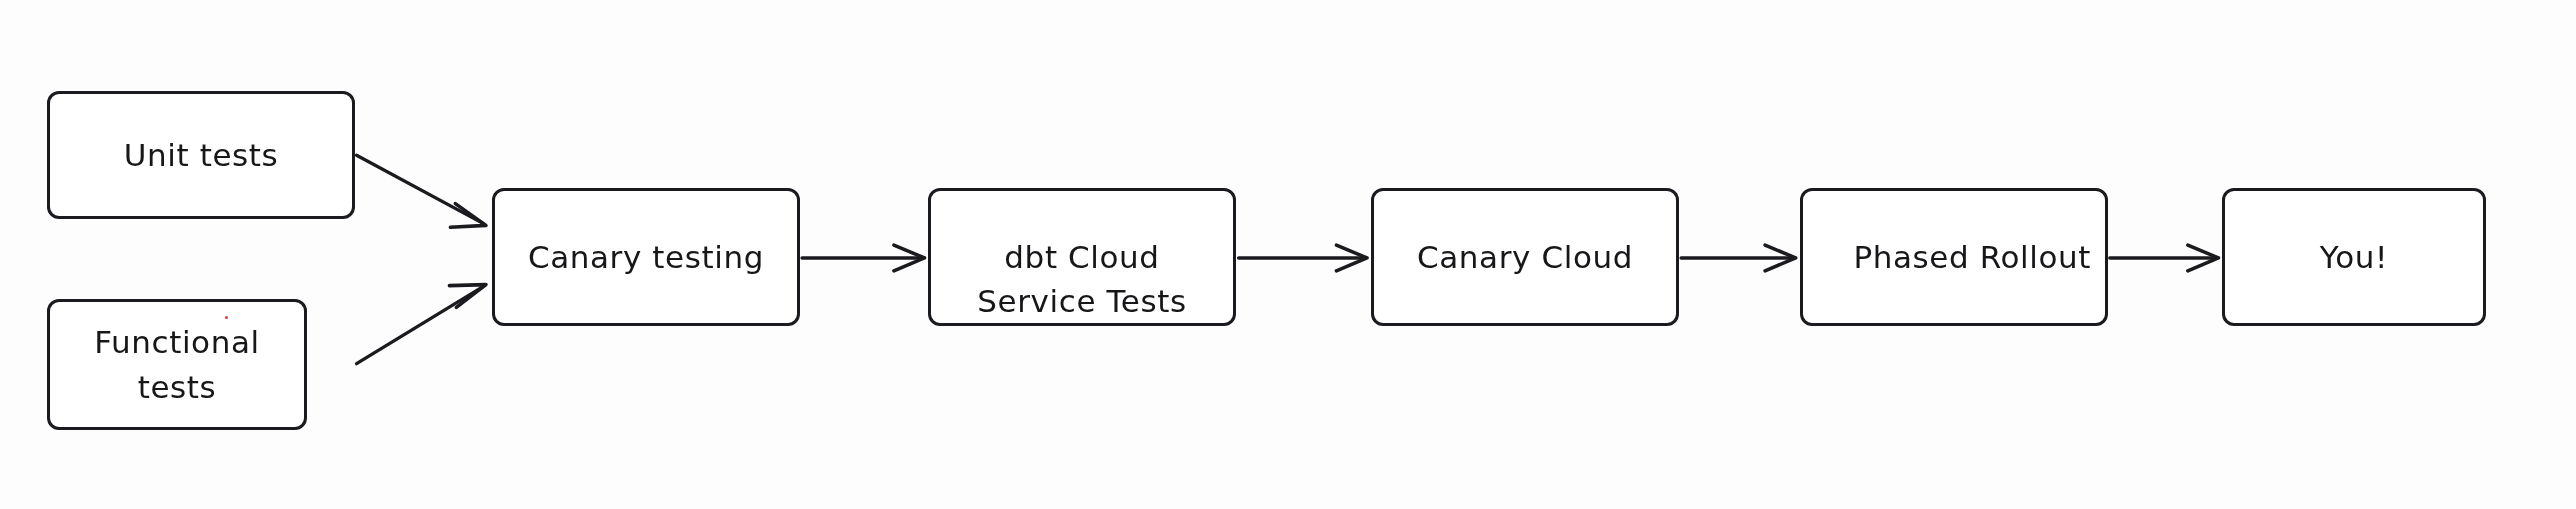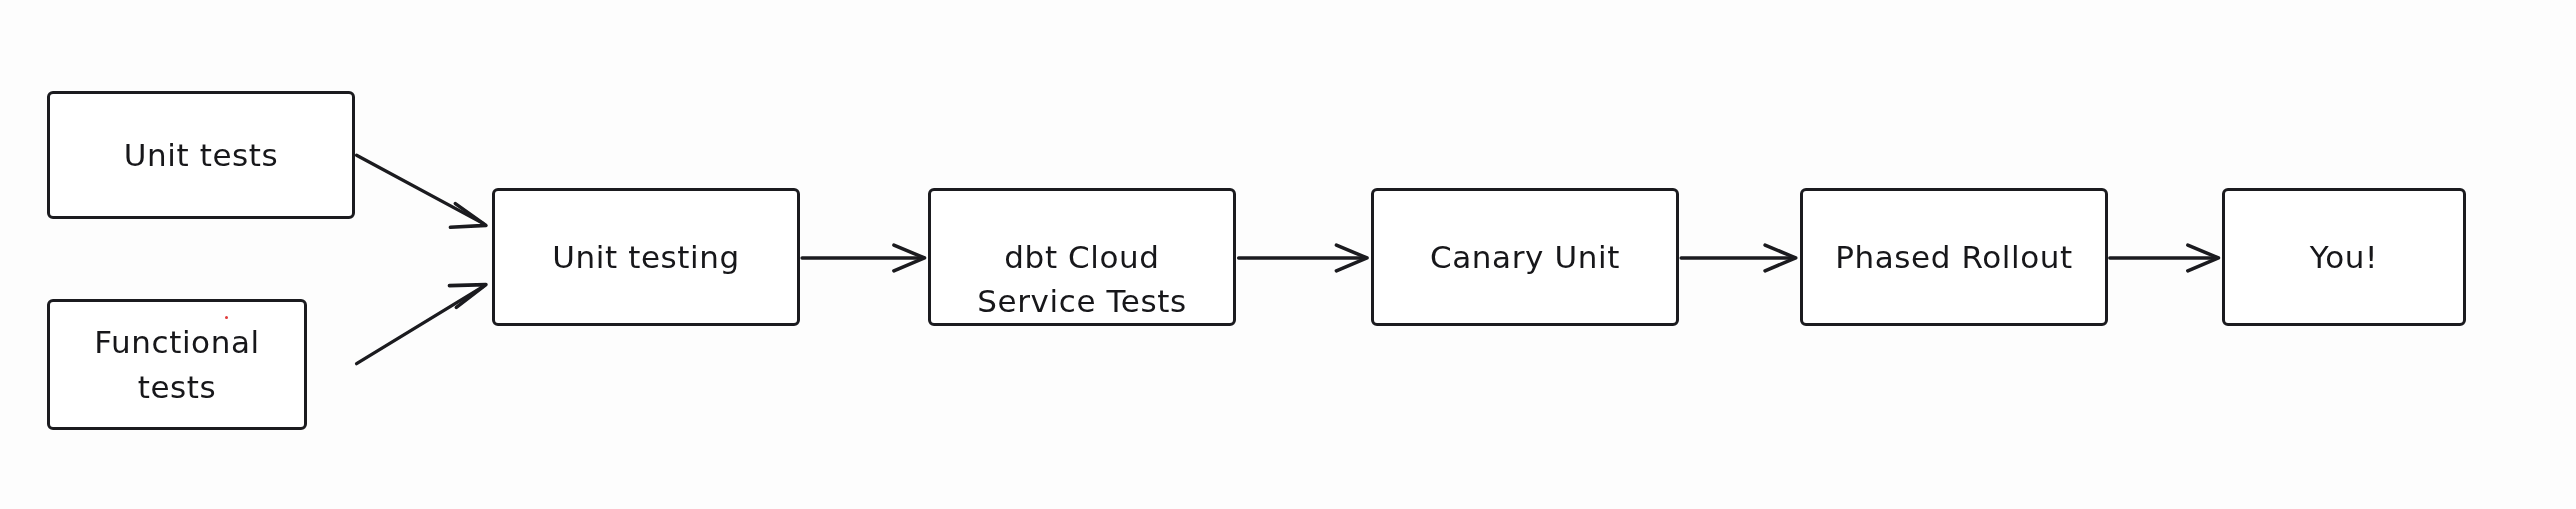--- a/index.html
+++ b/index.html
@@ -24,21 +24,21 @@
     top: 0;
     width: 2576px;
     height: 510px;
     pointer-events: none;
   }
   .node {
     position: absolute;
     box-sizing: border-box;
     background: #ffffff;
     border: 3px solid #1b1b1f;
-    border-radius: 6px;
+    border-radius: 12px;
     display: flex;
     align-items: center;
     justify-content: center;
     text-align: center;
   }
   .node-label {
     font-family: "DejaVu Sans", sans-serif;
     font-size: 31px;
     line-height: 1.42;
     letter-spacing: 0.6px;
@@ -96,34 +96,34 @@
   <div class="node" style="left:47px; top:91px; width:308px; height:128px;">
     <span class="node-label">Unit tests</span>
   </div>
 
   <div class="node" style="left:47px; top:299px; width:260px; height:131px;">
     <span class="node-label">Functional tests</span>
   </div>
   <span class="artifact-dot" style="left:225px; top:316px;"></span>
 
   <div class="node" style="left:492px; top:188px; width:308px; height:138px;">
-    <span class="node-label">Unit testing</span>
+    <span class="node-label">Canary testing</span>
   </div>
 
   <div class="node" style="left:928px; top:188px; width:308px; height:138px;align-items:flex-end;">
     <span class="node-label">dbt Cloud
 Service Tests</span>
   </div>
 
   <div class="node" style="left:1371px; top:188px; width:308px; height:138px;">
-    <span class="node-label">Canary Unit</span>
+    <span class="node-label">Canary Cloud</span>
   </div>
 
-  <div class="node" style="left:1800px; top:188px; width:308px; height:138px;">
+  <div class="node" style="left:1800px; top:188px; width:308px; height:138px;justify-content:flex-end;">
     <span class="node-label">Phased Rollout</span>
   </div>
 
-  <div class="node" style="left:2222px; top:188px; width:244px; height:138px;">
+  <div class="node" style="left:2222px; top:188px; width:264px; height:138px;">
     <span class="node-label">You!</span>
   </div>
 
 </div>
 
 
 </body></html>

